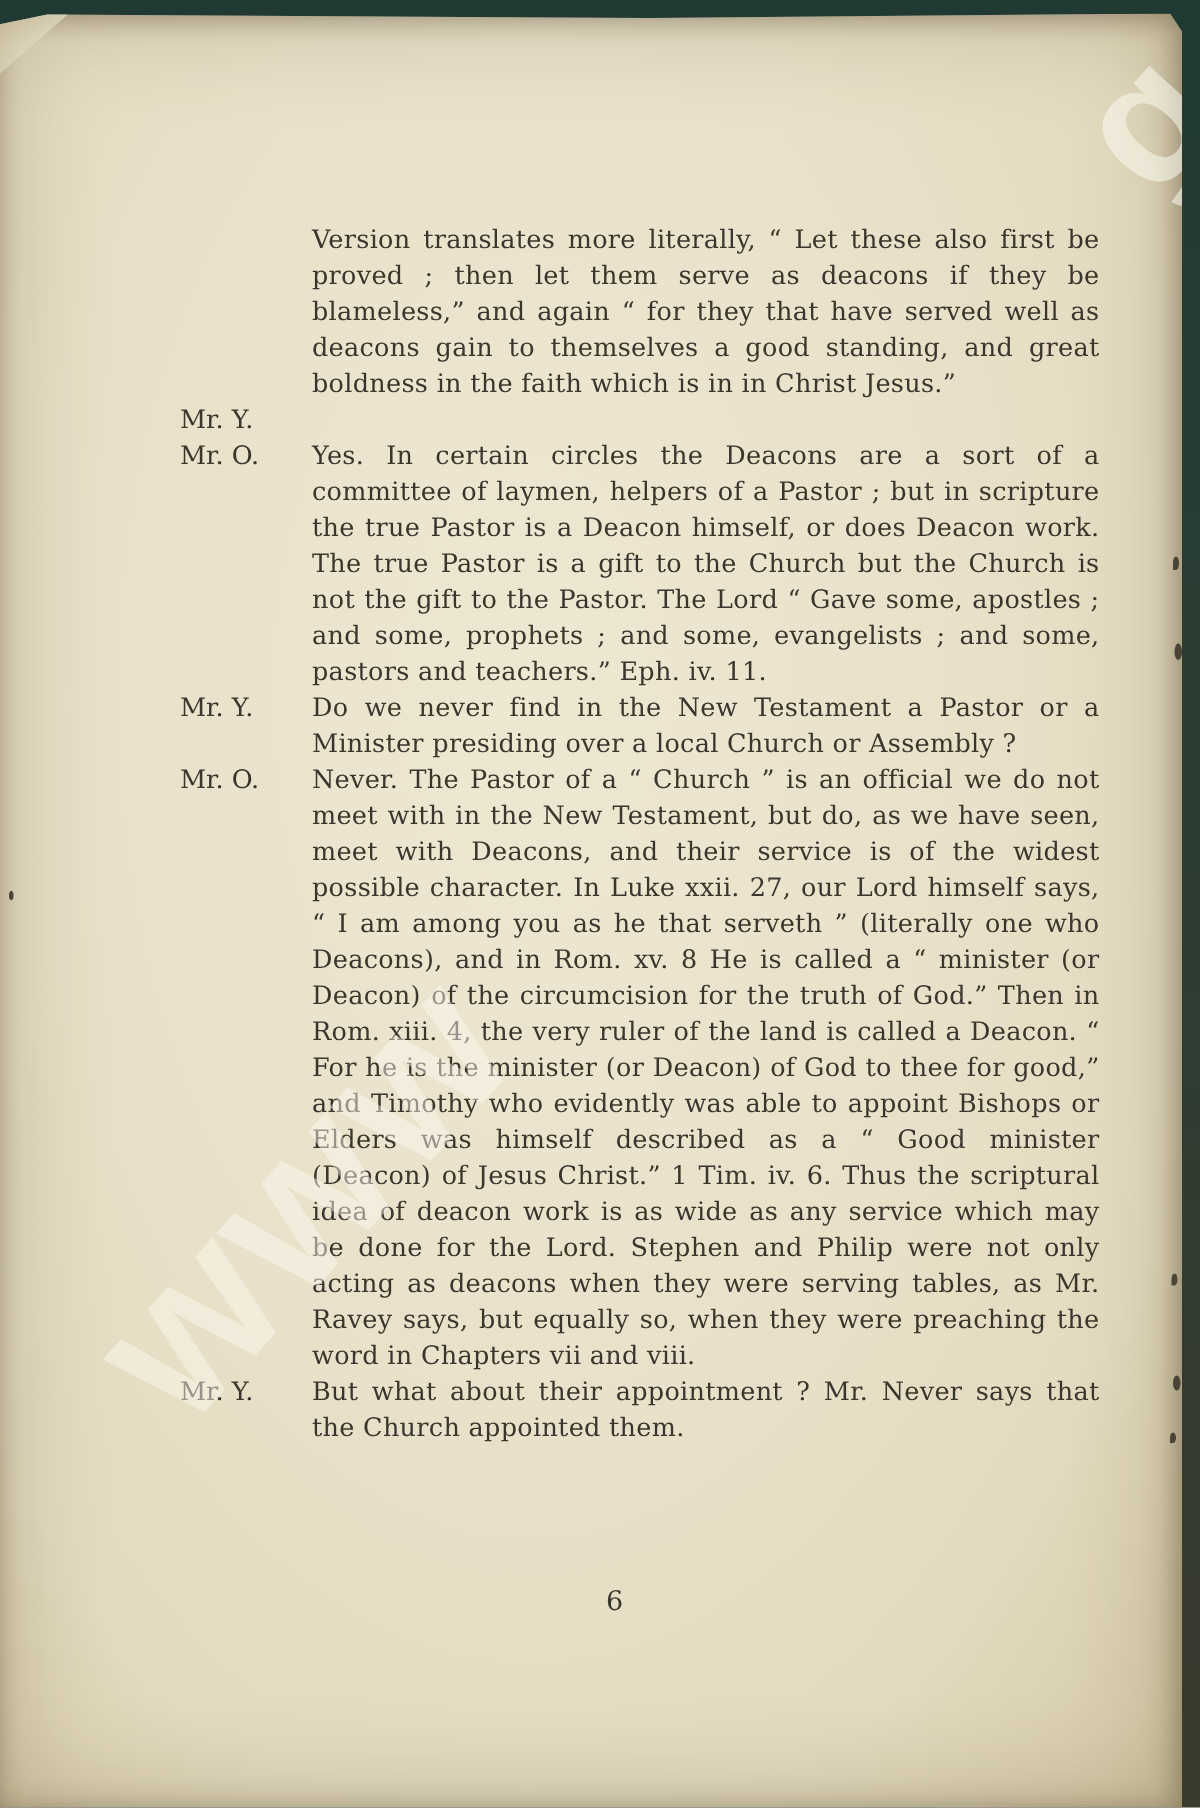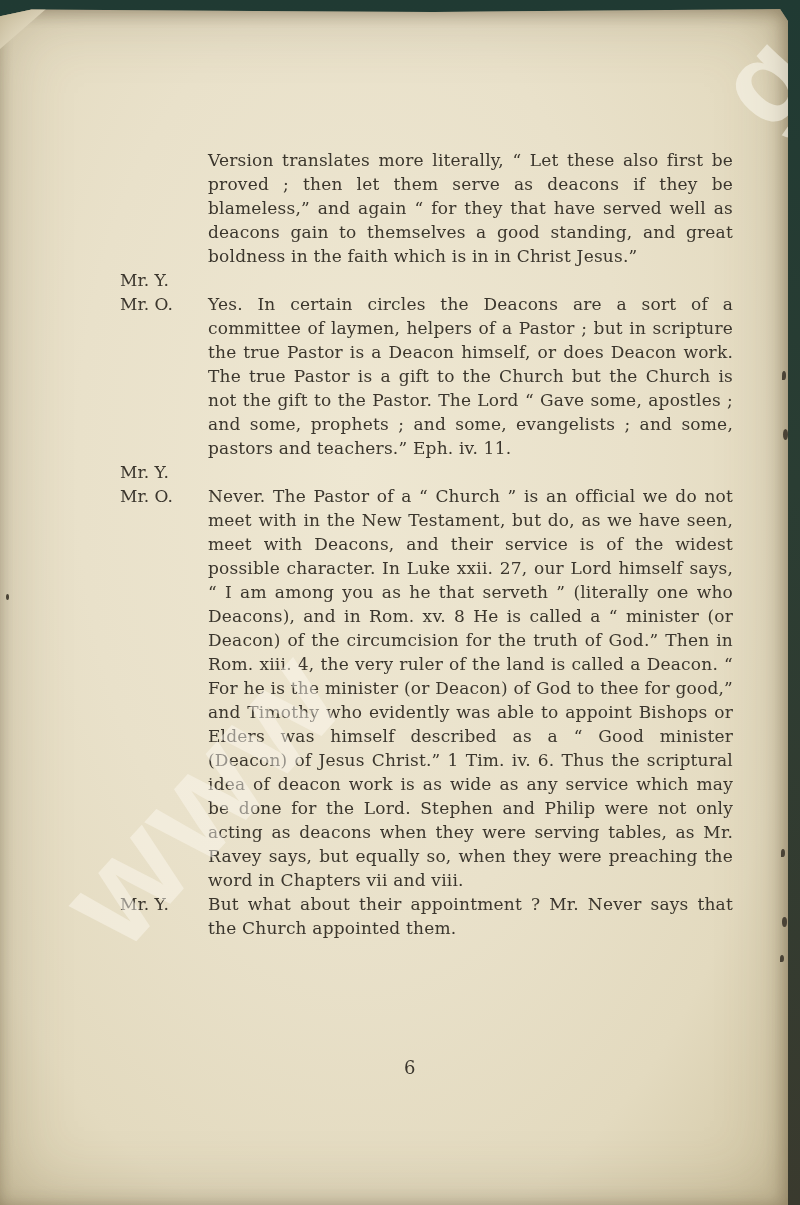--- a/index.html
+++ b/index.html
@@ -124,20 +124,21 @@
       <div class="speaker">Mr. Y.</div>
     </div>
 
     <div class="row">
       <div class="speaker">Mr. O.</div>
       <div class="text">Yes. In certain circles the Deacons are a sort of a committee of laymen, helpers of a Pastor ; but in scripture the true Pastor is a Deacon himself, or does Deacon work. The true Pastor is a gift to the Church but the Church is not the gift to the Pastor. The Lord “ Gave some, apostles ; and some, prophets ; and some, evangelists ; and some, pastors and teachers.” Eph. iv. 11.</div>
     </div>
 
     <div class="row">
       <div class="speaker">Mr. Y.</div>
+      <div class="text">Do we never find in the New Testament a Pastor or a Minister presiding over a local Church or Assembly ?</div>
     </div>
 
     <div class="row">
       <div class="speaker">Mr. O.</div>
       <div class="text">Never. The Pastor of a “ Church ” is an official we do not meet with in the New Testament, but do, as we have seen, meet with Deacons, and their service is of the widest possible character. In Luke xxii. 27, our Lord himself says, “ I am among you as he that serveth ” (literally one who Deacons), and in Rom. xv. 8 He is called a “ minister (or Deacon) of the circumcision for the truth of God.” Then in Rom. xiii. 4, the very ruler of the land is called a Deacon. “ For he is the minister (or Deacon) of God to thee for good,” and Timothy who evidently was able to appoint Bishops or Elders was himself described as a “ Good minister (Deacon) of Jesus Christ.” 1 Tim. iv. 6. Thus the scriptural idea of deacon work is as wide as any service which may be done for the Lord. Stephen and Philip were not only acting as deacons when they were serving tables, as Mr. Ravey says, but equally so, when they were preaching the word in Chapters vii and viii.</div>
     </div>
 
     <div class="row">
       <div class="speaker">Mr. Y.</div>
       <div class="text">But what about their appointment ? Mr. Never says that the Church appointed them.</div>

